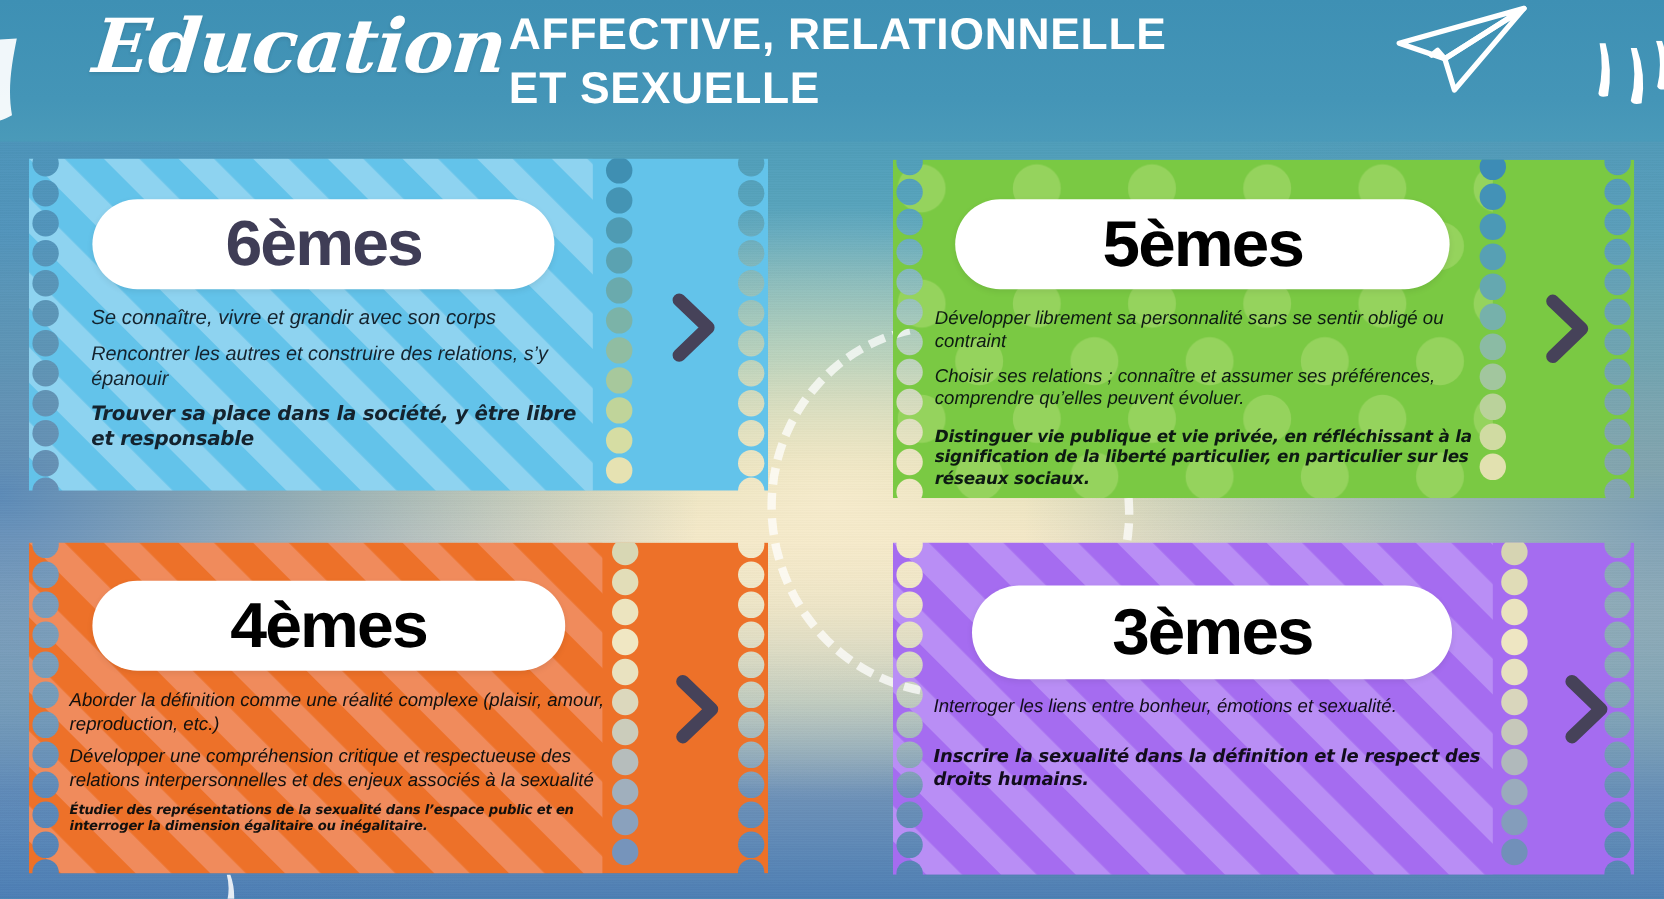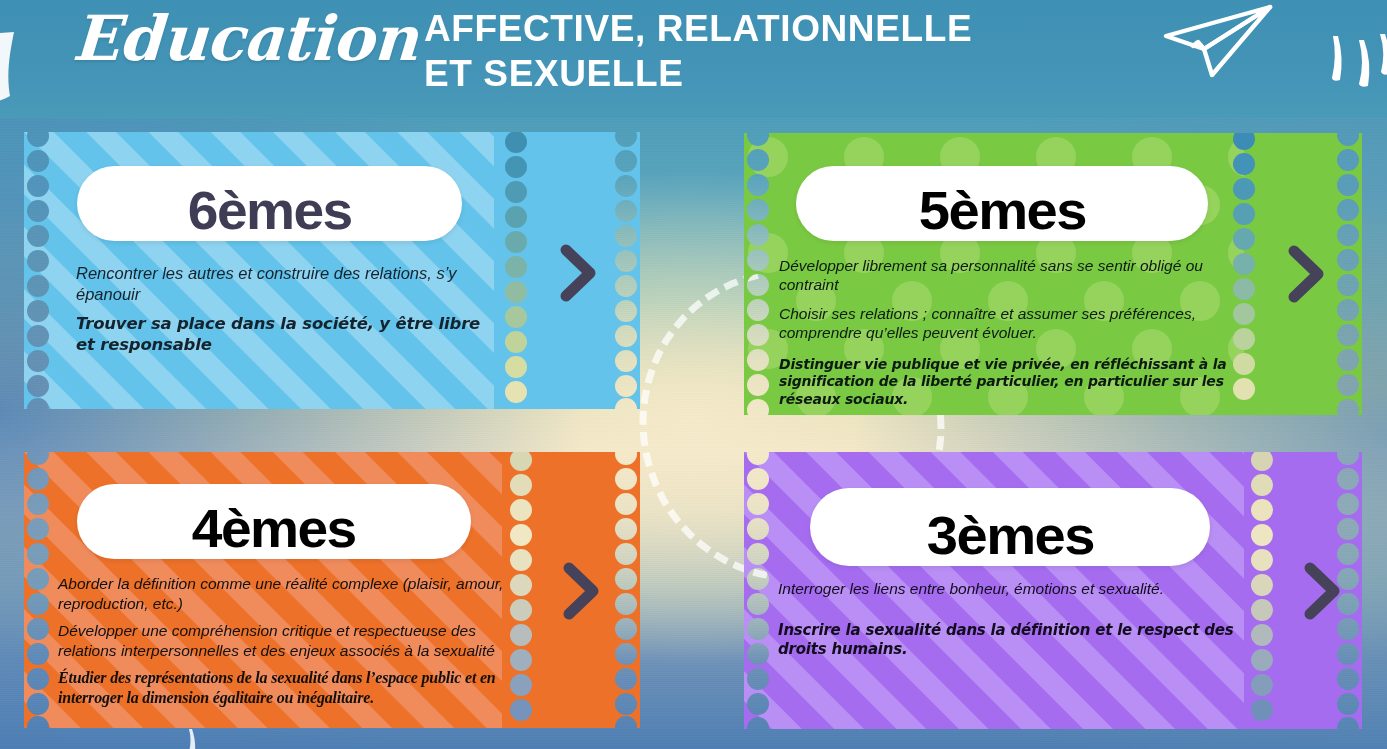--- a/index.html
+++ b/index.html
@@ -72,21 +72,21 @@
     font-weight:700;font-size:37px;line-height:1.22;
     letter-spacing:.6px;color:#ffffff;
     text-transform:uppercase;
   }
 
   
   .ticket{position:absolute;display:block;}
   .ticket-svg{position:absolute;left:0;top:0;}
   .pill{
     position:absolute;background:#fff;border-radius:44px;
-    display:flex;align-items:flex-end;justify-content:center;
+    display:flex;align-items:center;justify-content:center;
     box-shadow:0 2px 5px rgba(0,0,0,.08);
   }
   .pill span{
     font-family:"Liberation Sans",sans-serif;
     font-weight:700;letter-spacing:-1.5px;
     transform:scaleX(1.04);
   }
   .body-text{position:absolute;}
   .body-text p{margin:0;}
   .ln-a{font-style:italic;font-weight:400;}
@@ -105,21 +105,21 @@
   #t2 .pill{left:52px;top:33px;width:412px;height:75px;}
   #t2 .pill span{font-size:54px;color:#000;}
   #t2 .body-text{left:35px;top:123px;width:470px;color:#0d1a12;font-size:15.5px;line-height:1.25;}
   #t2 .ln-c{font-size:14px;line-height:1.28;}
 
   
   #t3{left:24px;top:452px;width:616px;height:358px;}
   #t3 .pill{left:53px;top:32px;width:394px;height:75px;}
   #t3 .pill span{font-size:53px;color:#000;}
   #t3 .body-text{left:34px;top:122px;width:470px;color:#12100e;font-size:15.5px;line-height:1.26;}
-  #t3 .ln-c{font-size:16px;font-family:Liberation Serif, serif;}
+  #t3 .ln-c{font-size:11px;}
 
   
   #t4{left:744px;top:452px;width:618px;height:277px;}
   #t4 .pill{left:66px;top:36px;width:400px;height:78px;}
   #t4 .pill span{font-size:54px;color:#000;}
   #t4 .body-text{left:34px;top:127px;width:470px;color:#120d1c;font-size:15.5px;line-height:1.27;}
   #t4 .ln-c{font-size:15px;}
 
   .gap-a{height:9px;}
   .gap-b{height:9px;}
@@ -226,20 +226,21 @@
         <circle cx="492" cy="185" r="11" fill="#a7c89c"></circle>
       <circle cx="492" cy="210" r="11" fill="#c0d49a"></circle>
         <circle cx="492" cy="235" r="11" fill="#d6dda3"></circle>
       <circle cx="492" cy="260" r="11" fill="#e6e2b2"></circle>
     </g>
   </svg>
   <div class="pill">
     <span>6èmes</span>
   </div>
   <div class="body-text">
+    <p class="ln-a">Se connaître, vivre et grandir avec son corps</p>
     <div class="gap-a"></div>
     <p class="ln-b">Rencontrer les autres et construire des relations, s’y épanouir</p>
     <div class="gap-b"></div>
     <p class="ln-c">Trouver sa place dans la société, y être libre et responsable</p>
   </div>
   <svg style="position:absolute;left:532px;top:112px;" width="46" height="58" viewBox="0 0 46 58">
     <path d="M10 6 L34 29 L10 52" fill="none" stroke="#464259" stroke-width="11" stroke-linecap="round" stroke-linejoin="round"></path>
   </svg>
 </div>
 

